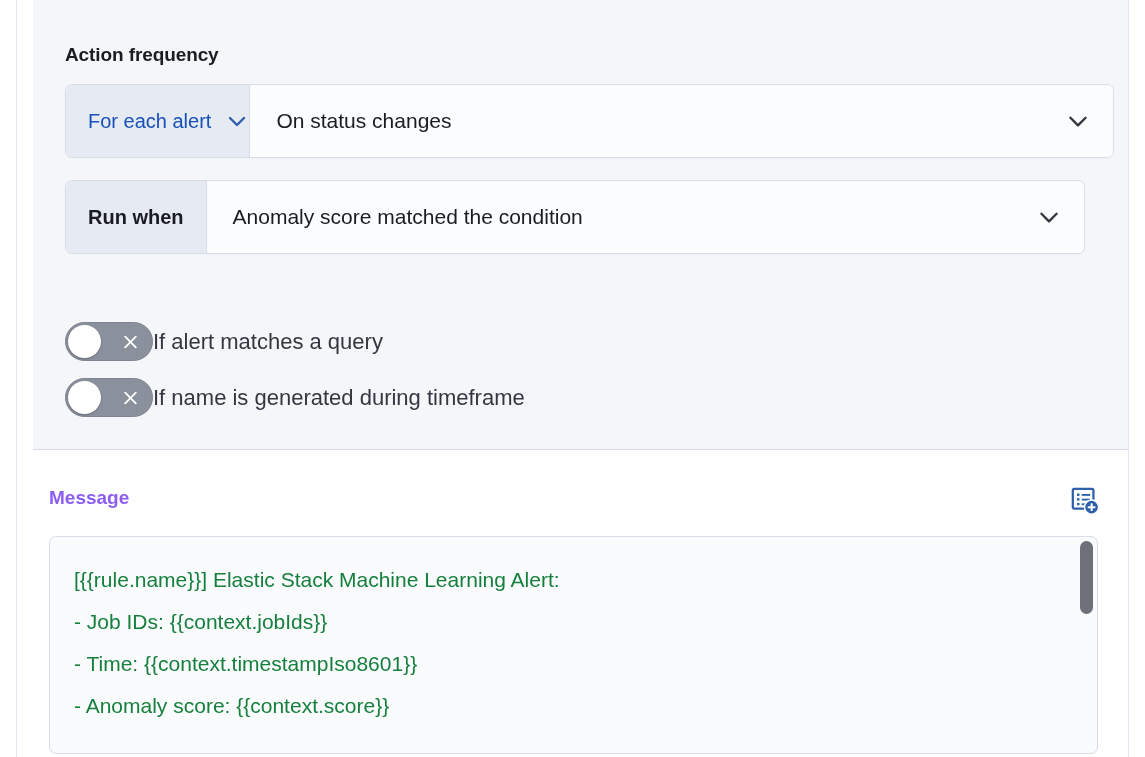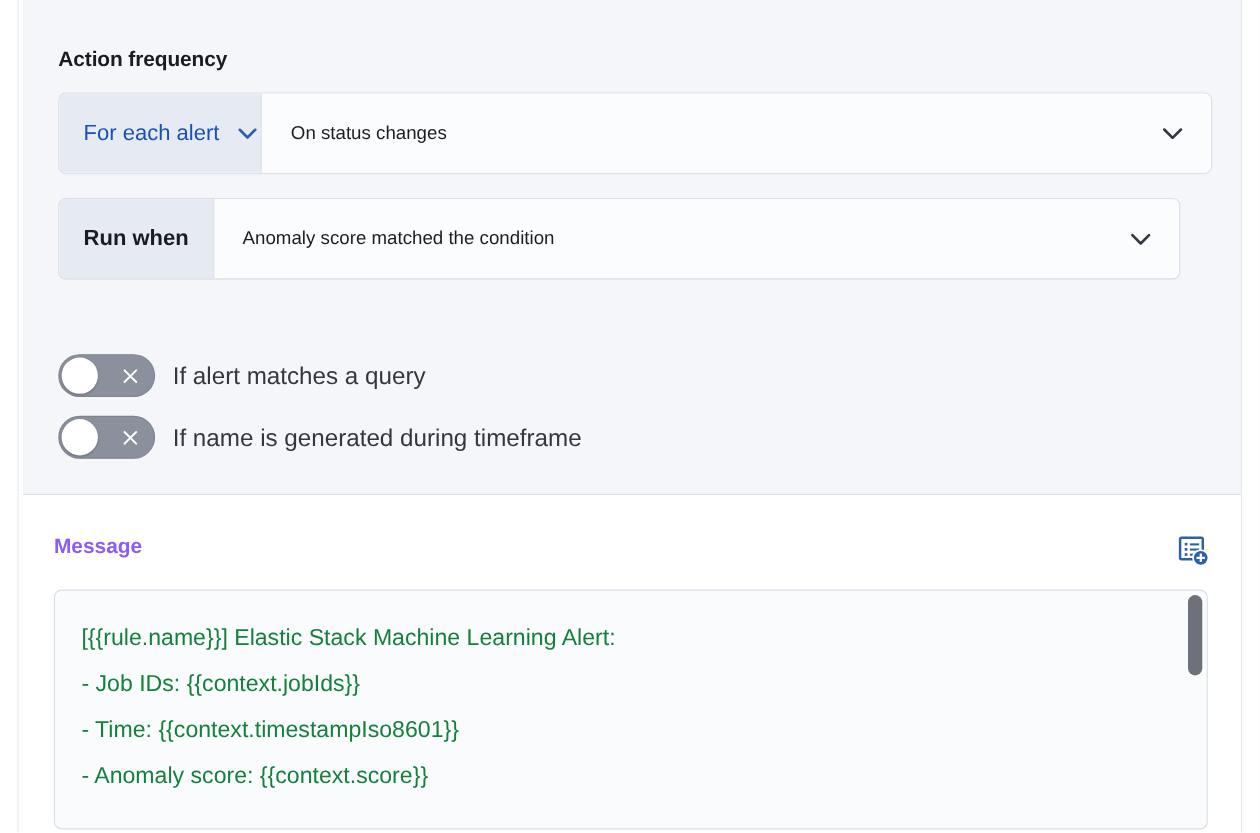--- a/index.html
+++ b/index.html
@@ -25,21 +25,21 @@
     height: 757px;
     border-left: 1px solid #e3e6ef;
     border-right: 1px solid #e3e6ef;
     box-sizing: border-box;
     background: #ffffff;
   }
 
   
   .freq-section {
     position: absolute;
-    left: 4px;
+    left: 16px;
     top: 0;
     right: 0;
     height: 450px;
     background: #f4f6fa;
     border-bottom: 1px solid #d8dce7;
     box-sizing: border-box;
   }
 
   .section-title {
     position: absolute;
@@ -93,30 +93,29 @@
     flex: 1;
     display: flex;
     align-items: center;
     justify-content: space-between;
     padding: 0 22px 0 26px;
     background: #fbfcfe;
     cursor: pointer;
     user-select: none;
   }
   .select-value {
-    font-size: 17px;
+    font-size: 21px;
     color: #1a1c21;
   }
 
   
   .switch-row {
     position: absolute;
     display: flex;
     align-items: center;
-    gap: 16px;
     justify-content: flex-end;
   }
   .switch-row-1 { left: 32px; top: 322px; }
   .switch-row-2 { left: 32px; top: 378px; }
 
   .switch {
     position: relative;
     width: 88px;
     height: 39px;
     border-radius: 20px;

